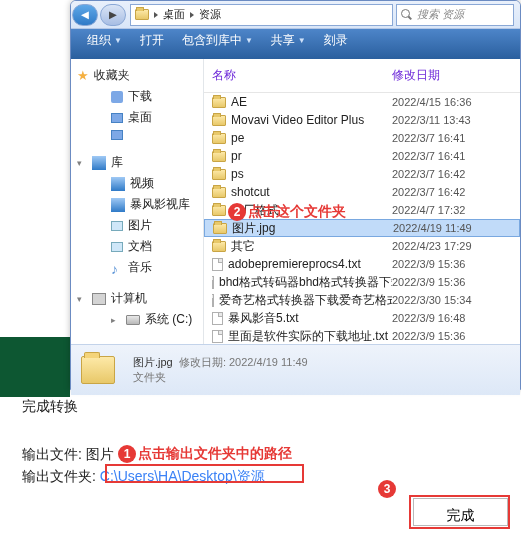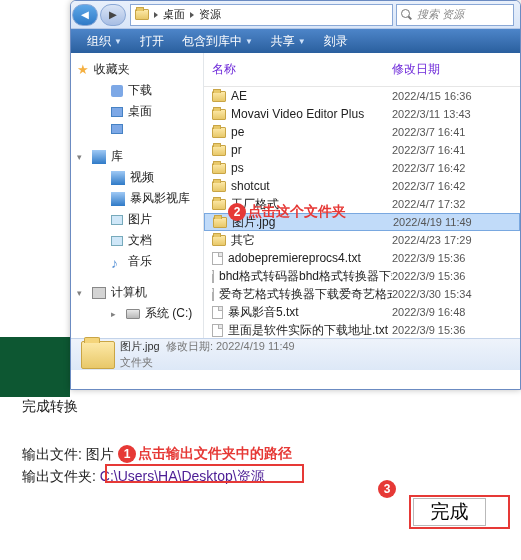--- a/index.html
+++ b/index.html
@@ -11,21 +11,21 @@
 .addr{flex:1;height:22px;margin:0 3px;background:#fff;border:1px solid #8aa8d6;display:flex;align-items:center;padding:0 4px;gap:5px}
 .folder-ic{width:14px;height:11px;background:linear-gradient(#fde9a8,#e8c869);border:1px solid #c9a545;border-radius:1px;position:relative;display:inline-block}
 .folder-ic:before{content:"";position:absolute;top:-3px;left:0;width:6px;height:3px;background:#e8c869;border:1px solid #c9a545;border-bottom:none;border-radius:1px 1px 0 0}
 .tri{width:0;height:0;border-left:4px solid #555;border-top:3px solid transparent;border-bottom:3px solid transparent;display:inline-block}
 .addr-txt{font-size:11px;color:#222}
 .search{width:118px;height:22px;background:#fff;border:1px solid #8aa8d6;display:flex;align-items:center;padding:0 4px;gap:4px;margin-right:6px}
 .mag{width:12px;height:12px;position:relative}
 .mag:before{content:"";position:absolute;width:7px;height:7px;border:1px solid #777;border-radius:50%}
 .mag:after{content:"";position:absolute;width:4px;height:1.5px;background:#777;transform:rotate(45deg);top:8px;left:7px}
 .search-t{font-size:11px;color:#888;font-style:italic}
-.cbar{height:24px;background:linear-gradient(#4d85c9,#2a5f9e);display:flex;align-items:flex-end;padding:0 8px;gap:2px}
+.cbar{height:30px;background:linear-gradient(#4d85c9,#2a5f9e);display:flex;align-items:flex-start;padding:0 8px;gap:2px}
 .citem{color:#fff;font-size:12px;padding:3px 8px;display:flex;align-items:center;gap:3px}
 .cdrop{color:#cfe2fa;font-size:8px}
 .body{display:flex;height:calc(100% - 58px - 45px);background:#fff}
 .side{width:133px;border-right:1px solid #e2e6ea;overflow:hidden;padding-top:6px}
 .sgrp{margin-bottom:10px}
 .sitem{display:flex;align-items:center;gap:5px;padding:2px 6px;font-size:12px;color:#222}
 .sitem.pad{padding-left:40px}
 .star{color:#f5b041;font-size:13px}
 .dl-ic{width:12px;height:12px;background:#7da8e6;border-radius:2px;display:inline-block}
 .dsk-ic{width:12px;height:10px;background:#7da8e6;border:1px solid #4682c4;display:inline-block}
@@ -39,33 +39,33 @@
 .cols{display:flex;height:34px;border-bottom:1px solid #e6e6e6;align-items:center;font-size:12px;color:#6d28d9;padding-left:8px}
 .col1{width:180px}
 .col2{flex:1}
 .rows{flex:1;overflow:hidden}
 .row{display:flex;align-items:center;height:18px;padding-left:8px;font-size:12px;color:#222}
 .row.sel{background:#c1dbf9;border:1px solid #79a8e0}
 .row .col1{display:flex;align-items:center;gap:5px;white-space:nowrap;overflow:hidden}
 .row .col2{font-size:11px;color:#555;white-space:nowrap}
 .file-ic{width:11px;height:13px;background:#fff;border:1px solid #b0b0b0;display:inline-block;position:relative}
 .file-ic:before{content:"";position:absolute;top:0;right:0;width:3px;height:3px;background:#e8e8e8;border-left:1px solid #b0b0b0;border-bottom:1px solid #b0b0b0}
-.statusb{height:32px;background:linear-gradient(#eef3fb,#dde8f7);border-top:1px solid #c3d3ea;display:flex;align-items:center;padding:0 10px;gap:5px}
+.statusb{height:51px;background:linear-gradient(#eef3fb,#dde8f7);border-top:1px solid #c3d3ea;display:flex;align-items:center;padding:0 10px;gap:18px}
 .big-fold{width:34px;height:28px;background:linear-gradient(#fde9a8,#e8c869);border:1px solid #c9a545;border-radius:2px;position:relative}
 .big-fold:before{content:"";position:absolute;top:-5px;left:2px;width:14px;height:5px;background:#f4d47a;border:1px solid #c9a545;border-bottom:none;border-radius:2px 2px 0 0}
 .sb-txt{font-size:11px;color:#333;line-height:1.4}
 .sb-sub{color:#777}
 .anno{position:absolute;z-index:5;display:flex;align-items:center;gap:2px}
 .anno-n{width:18px;height:18px;background:#e63936;color:#fff;border-radius:50%;font-size:12px;font-weight:bold;display:flex;align-items:center;justify-content:center}
 .anno-t{color:#e63936;font-size:14px;font-weight:bold}
 .red-box{position:absolute;border:2px solid #e63936;z-index:4;pointer-events:none}
 .dgreen{position:absolute;top:337px;left:0;width:70px;height:60px;background:#0d5732}
 .lbl{position:absolute;font-size:14px;color:#222}
-.path{color:#4c1d95;cursor:pointer}
-.done-btn{position:absolute;top:498px;left:413px;width:73px;height:28px;background:#fff;border:1px solid #b9b9b9;font-size:19px;display:flex;align-items:center;justify-content:center;cursor:pointer}
+.path{color:#3b82f6;cursor:pointer}
+.done-btn{position:absolute;top:498px;left:413px;width:95px;height:28px;background:#fff;border:1px solid #b9b9b9;font-size:14px;display:flex;align-items:flex-end;justify-content:center;cursor:pointer}
 </style>
 </head>
 <body>
 
 <div class="dgreen"></div>
 
 <div class="wrap">
   <div class="tbar">
     <div class="nav-btn back">◄</div>
     <div class="nav-btn">►</div>

